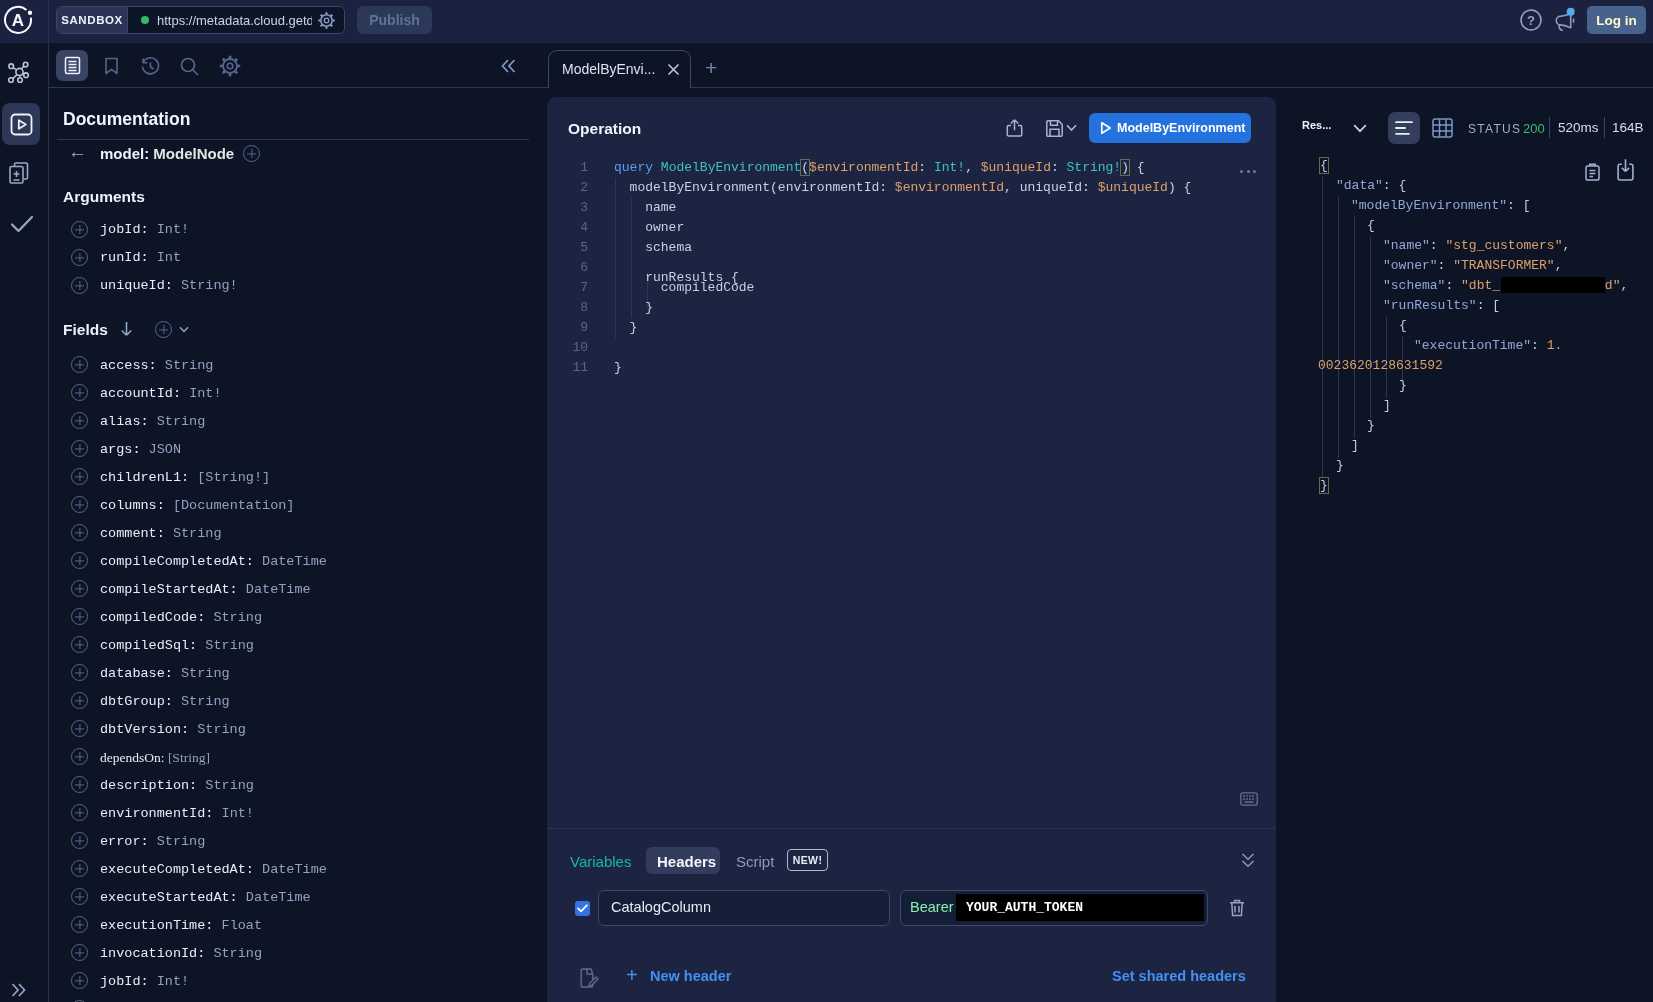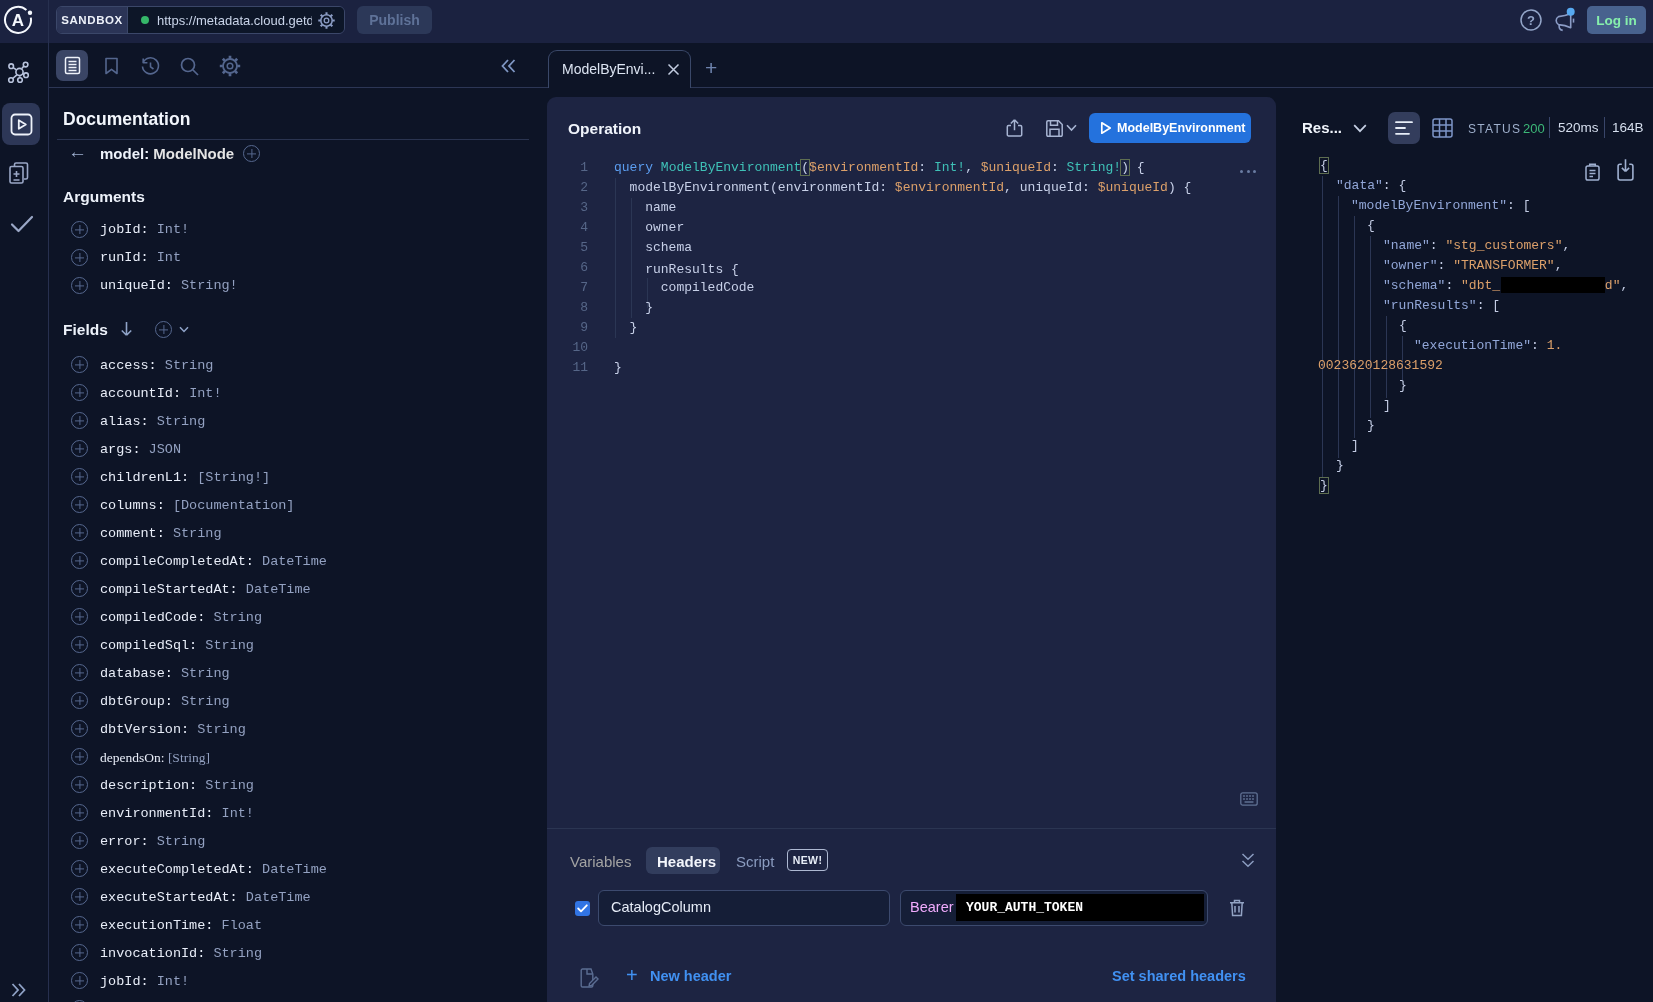--- a/index.html
+++ b/index.html
@@ -58,21 +58,21 @@
   <svg class="abs" style="left:1520px;top:9px;" width="22" height="22" viewBox="0 0 22 22" fill="none">
     <circle cx="11" cy="11" r="10" stroke="#93a5c8" stroke-width="1.5"></circle>
   </svg>
   <div class="t" style="left:1527px;top:13px;font-size:13px;font-weight:bold;color:#93a5c8;">?</div>
   <svg class="abs" style="left:1551px;top:6px;" width="28" height="28" viewBox="0 0 28 28" fill="none" stroke="#8b9cc6" stroke-width="1.6">
     <path d="M19.7 7.5 C 15.5 9.5 11 10.3 7.5 10.6 a 4.6 4.6 0 0 0 0 8 C 11 18.9 15.5 19.7 19.7 21.7 Z" stroke-linejoin="round"></path>
     <path d="M8.3 18.8 c -0.6 2.7 0.7 5 3.4 5.6"></path>
     <path d="M22.5 12.6 l 0 4"></path>
     <circle cx="19.7" cy="5.8" r="4" fill="#57a9f0" stroke="none"></circle>
   </svg>
-  <div class="abs" style="left:1587px;top:6px;width:59px;height:28px;background:#48628e;border-radius:5px;color:#86efac;font-size:13.5px;font-weight:bold;display:flex;align-items:center;justify-content:center;">Log in</div>
+  <div class="abs" style="left:1587px;top:6px;width:59px;height:28px;background:#48628e;border-radius:5px;color:#fef9c3;font-size:13.5px;font-weight:bold;display:flex;align-items:center;justify-content:center;">Log in</div>
 
   <svg class="abs" style="left:7px;top:60px;" width="24" height="24" viewBox="0 0 24 24" fill="none" stroke="#b9c4dd" stroke-width="1.6">
     <circle cx="12.5" cy="12" r="3.6"></circle>
     <circle cx="4.2" cy="6.2" r="2.3"></circle>
     <circle cx="18.6" cy="4.6" r="2.3"></circle>
     <circle cx="19" cy="15.2" r="2.3"></circle>
     <circle cx="13" cy="20" r="2.3"></circle>
     <circle cx="4" cy="20" r="2.3"></circle>
     <path d="M6.1 7.6 l 3.4 2.3 M16.9 5.9 l -2 2.6 M16.8 14.4 l -1.2 -0.7 M12.8 16.4 l 0.1 1.3 M5.7 18.5 l 4.2 -3.7"></path>
   </svg>
@@ -233,70 +233,70 @@
 
   <div class="ig" style="left:615px;top:178px;height:160px;"></div>
   <div class="ig" style="left:631px;top:198px;height:120px;"></div>
   <div class="ig" style="left:647px;top:278px;height:30px;"></div>
 
   <div class="cl" style="top:158px;"><span class="kw">query</span> <span class="ty">ModelByEnvironment</span><span class="mb">(</span><span class="vr">$environmentId</span>: <span class="ty">Int!</span>, <span class="vr">$uniqueId</span>: <span class="ty">String!</span><span class="mb">)</span> {</div>
   <div class="cl" style="top:178px;">  modelByEnvironment(environmentId: <span class="vr">$environmentId</span>, uniqueId: <span class="vr">$uniqueId</span>) {</div>
   <div class="cl" style="top:198px;">    name</div>
   <div class="cl" style="top:218px;">    owner</div>
   <div class="cl" style="top:238px;">    schema</div>
-  <div class="cl" style="top:260px;">    runResults {</div>
+  <div class="cl" style="top:268px;">    runResults {</div>
   <div class="cl" style="top:278px;">      compiledCode</div>
   <div class="cl" style="top:298px;">    }</div>
   <div class="cl" style="top:318px;">  }</div>
   <div class="cl" style="top:358px;">}</div>
   <div class="abs" style="left:1240px;top:170px;width:3.2px;height:3.2px;border-radius:50%;background:#6a7ca2;"></div>
   <div class="abs" style="left:1246.5px;top:170px;width:3.2px;height:3.2px;border-radius:50%;background:#6a7ca2;"></div>
   <div class="abs" style="left:1253px;top:170px;width:3.2px;height:3.2px;border-radius:50%;background:#6a7ca2;"></div>
 
   <svg class="abs" style="left:1240px;top:792px;" width="18" height="14" viewBox="0 0 18 14" fill="none" stroke="#5f7093" stroke-width="1.3">
     <rect x="0.8" y="0.8" width="16.4" height="12.4" rx="2"></rect>
     <path d="M3.5 4 h 1 M6.5 4 h 1 M9.5 4 h 1 M12.5 4 h 1 M3.5 7 h 1 M6.5 7 h 1 M9.5 7 h 1 M12.5 7 h 1 M5 10 h 8" stroke-linecap="round"></path>
   </svg>
 
   <div class="abs" style="left:547px;top:828px;width:729px;height:1px;background:#2b3552;"></div>
 
-  <div class="t" style="left:570px;top:853px;font-size:15px;color:#a3a3a3;">Variables</div>
+  <div class="t" style="left:570px;top:853px;font-size:15px;color:#14b8a6;">Variables</div>
   <div class="abs" style="left:646px;top:847px;width:74px;height:27px;background:#323d5d;border-radius:6px;"></div>
   <div class="t" style="left:657px;top:853px;font-size:15px;font-weight:bold;color:#f3f6fc;">Headers</div>
   <div class="t" style="left:736px;top:853px;font-size:15px;color:#8b9cc0;">Script</div>
   <div class="abs" style="left:787px;top:849px;width:41px;height:22px;border:1.2px solid #aeb9d2;border-radius:4px;color:#e8eef8;font-size:10.5px;font-weight:bold;letter-spacing:.4px;display:flex;align-items:center;justify-content:center;">NEW!</div>
   <svg class="abs" style="left:1241px;top:852px;" width="14" height="17" viewBox="0 0 14 17" fill="none" stroke="#8b9cc0" stroke-width="1.5">
       <path d="M1.5 2 L 7 7.2 L 12.5 2 M1.5 9 L 7 14.2 L 12.5 9"></path>
     </svg>
 
   <div class="abs" style="left:575px;top:901px;width:15px;height:15px;background:#3174e4;border-radius:3px;"></div>
   <svg class="abs" style="left:577px;top:904px;" width="11" height="9" viewBox="0 0 11 9" fill="none" stroke="#fff" stroke-width="1.8">
       <path d="M1.2 4.5 L 4 7.3 L 9.8 1.3" stroke-linecap="round" stroke-linejoin="round"></path>
     </svg>
   <div class="abs" style="left:598px;top:890px;width:292px;height:36px;background:#151e37;border:1px solid #3c4a6e;border-radius:6px;"></div>
   <div class="t" style="left:611px;top:899px;font-size:14.5px;color:#e6ecf7;">CatalogColumn</div>
   <div class="abs" style="left:900px;top:890px;width:308px;height:36px;background:#151e37;border:1px solid #3c4a6e;border-radius:6px;"></div>
-  <div class="t" style="left:910px;top:899px;font-size:14.5px;color:#f0abfc;">Bearer</div>
+  <div class="t" style="left:910px;top:899px;font-size:14.5px;color:#86efac;">Bearer</div>
   <div class="abs" style="left:956px;top:894px;width:248px;height:27px;background:#000;"></div>
   <div class="t mono" style="left:966px;top:900px;font-size:13px;font-weight:bold;color:#fff;text-align:center;">YOUR_AUTH_TOKEN</div>
   <svg class="abs" style="left:1229px;top:899px;" width="16" height="18" viewBox="0 0 16 18" fill="none" stroke="#93a3c4" stroke-width="1.5">
     <path d="M1 3.8 h 14 M5.5 3.8 V 1.5 h 5 v 2.3 M2.8 3.8 l 0.8 12.7 h 8.8 l 0.8 -12.7"></path>
     <path d="M6 7 v 6.5 M10 7 v 6.5"></path>
   </svg>
 
   <svg class="abs" style="left:578px;top:967px;" width="22" height="22" viewBox="0 0 22 22" fill="none" stroke="#5b6d92" stroke-width="1.4">
     <path d="M13 2 H 4.5 a 1.3 1.3 0 0 0 -1.3 1.3 v 15.4 a 1.3 1.3 0 0 0 1.3 1.3 h 9 a 1.3 1.3 0 0 0 1.3 -1.3 V 7 Z"></path>
     <path d="M9 2 v 5 h 5.5"></path>
     <path d="M11.5 16.5 l 6.5 -6.5 l 2 2 l -6.5 6.5 l -2.4 0.4 Z" fill="#1d2442"></path>
   </svg>
   <div class="t" style="left:626px;top:964px;font-size:20px;font-weight:300;color:#4191f2;">+</div>
   <div class="t" style="left:650px;top:968px;font-size:14.5px;font-weight:bold;color:#4191f2;">New header</div>
   <div class="t" style="left:1112px;top:968px;font-size:14.5px;font-weight:bold;color:#4191f2;">Set shared headers</div>
 
-  <div class="t" style="left:1302px;top:119px;font-size:15px;font-weight:bold;color:#f0f4fb;">Res...</div>
+  <div class="t" style="left:1302px;top:119px;font-size:11px;font-weight:bold;color:#f0f4fb;">Res...</div>
   <svg class="abs" style="left:1353px;top:124px;" width="14" height="9" viewBox="0 0 14 9" fill="none" stroke="#c6d0e4" stroke-width="1.7">
       <path d="M1.2 1.2 L 7 7.2 L 12.8 1.2"></path>
     </svg>
   <div class="abs" style="left:1388px;top:112px;width:32px;height:32px;background:#333d5c;border-radius:7px;"></div>
   <svg class="abs" style="left:1395px;top:120px;" width="18" height="16" viewBox="0 0 18 16" fill="none" stroke="#e8eef8" stroke-width="1.8">
     <path d="M1 2.2 h 16 M1 8 h 9 M1 13.8 h 13" stroke-linecap="round"></path>
   </svg>
   <svg class="abs" style="left:1432px;top:118px;" width="21" height="20" viewBox="0 0 21 20" fill="none" stroke="#7d95c8" stroke-width="1.5">
     <rect x="1" y="1" width="19" height="18" rx="2"></rect>
     <path d="M1 7 h 19 M1 13 h 19 M7.5 1 v 18 M14 1 v 18"></path>

